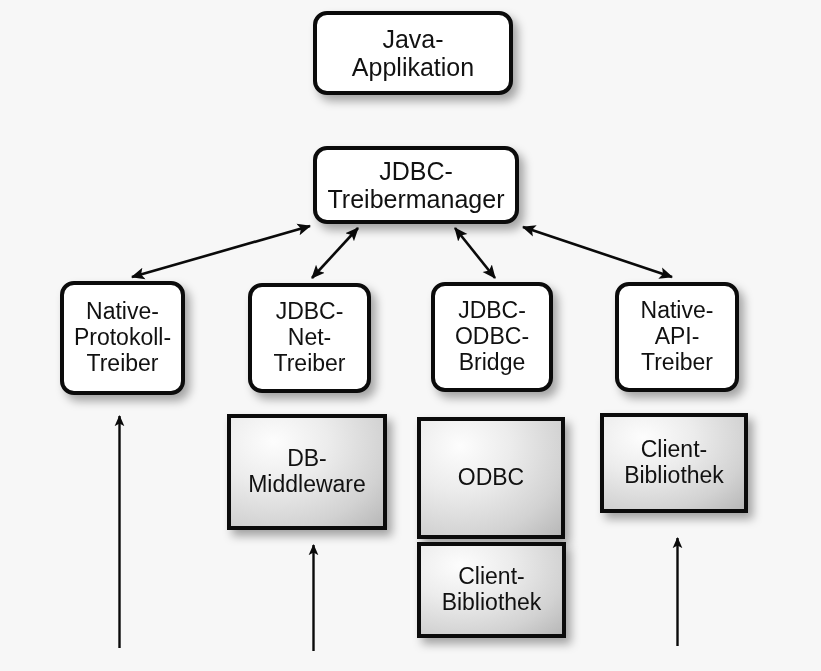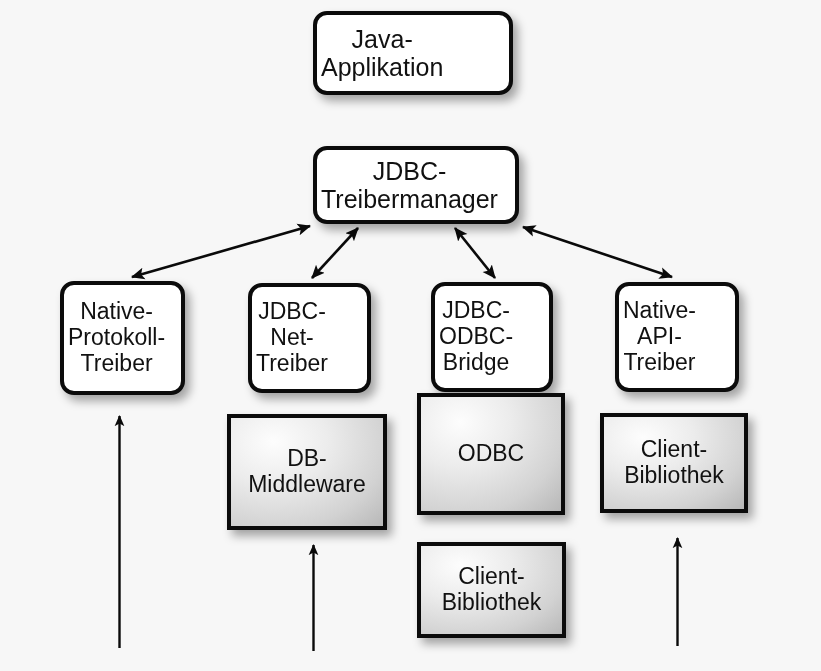--- a/index.html
+++ b/index.html
@@ -31,20 +31,21 @@
   }
   
   .node {
     position: absolute;
     box-sizing: border-box;
     background: #ffffff;
     border: 4px solid #0b0b0b;
     border-radius: 14px;
     display: flex;
     align-items: center;
+    justify-content: center;
     text-align: center;
     color: #111111;
     line-height: 1.12;
     filter: drop-shadow(5px 6px 5px rgba(0,0,0,0.34));
     z-index: 3;
   }
   .node .label {
     display: block;
     padding: 0 4px;
     white-space: pre-line;
@@ -81,21 +82,21 @@
   
   #node-java        { left: 313px; top: 11px;  width: 200px; height: 84px;  font-size: 25px; }
   #node-manager     { left: 313px; top: 146px; width: 206px; height: 78px;  font-size: 25px; }
 
   #node-native-prot { left: 60px;  top: 281px; width: 125px; height: 114px; font-size: 23px; }
   #node-jdbc-net    { left: 248px; top: 283px; width: 123px; height: 110px; font-size: 23px; }
   #node-jdbc-odbc   { left: 431px; top: 282px; width: 122px; height: 110px; font-size: 23px; }
   #node-native-api  { left: 615px; top: 282px; width: 124px; height: 110px; font-size: 23px; }
 
   #box-db-middleware { left: 227px; top: 414px; width: 160px; height: 116px; font-size: 23px; }
-  #box-odbc          { left: 417px; top: 393px; width: 148px; height: 122px;  font-size: 23px; }
+  #box-odbc          { left: 417px; top: 417px; width: 148px; height: 122px;  font-size: 23px; }
   #box-clientlib-r   { left: 600px; top: 413px; width: 148px; height: 100px; font-size: 23px; }
   #box-clientlib-b   { left: 417px; top: 542px; width: 149px; height: 96px;  font-size: 23px; }
 
   #label-jdbc-api   { left: 655px; top: 84px;  font-size: 23px; }
 </style>
 </head>
 <body>
 
 <div id="stage">
 

